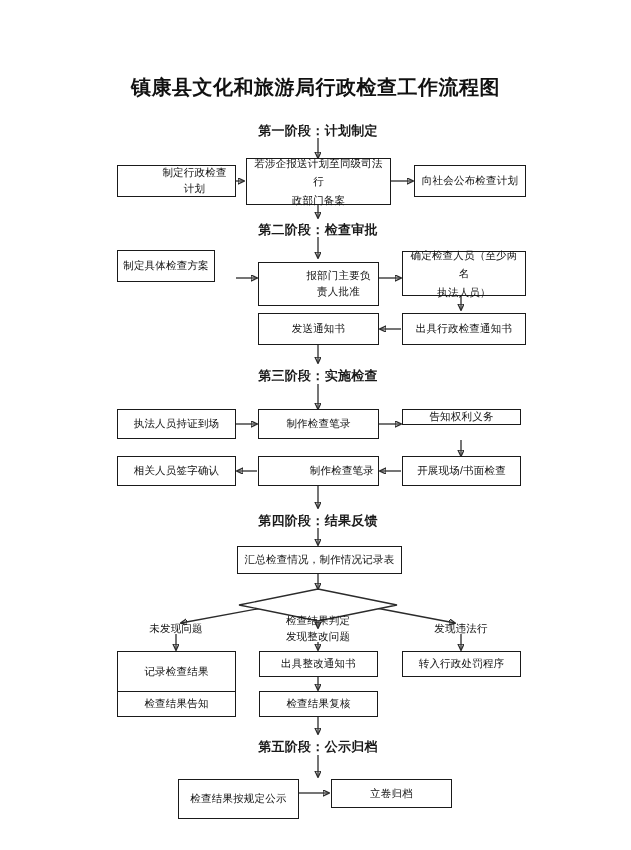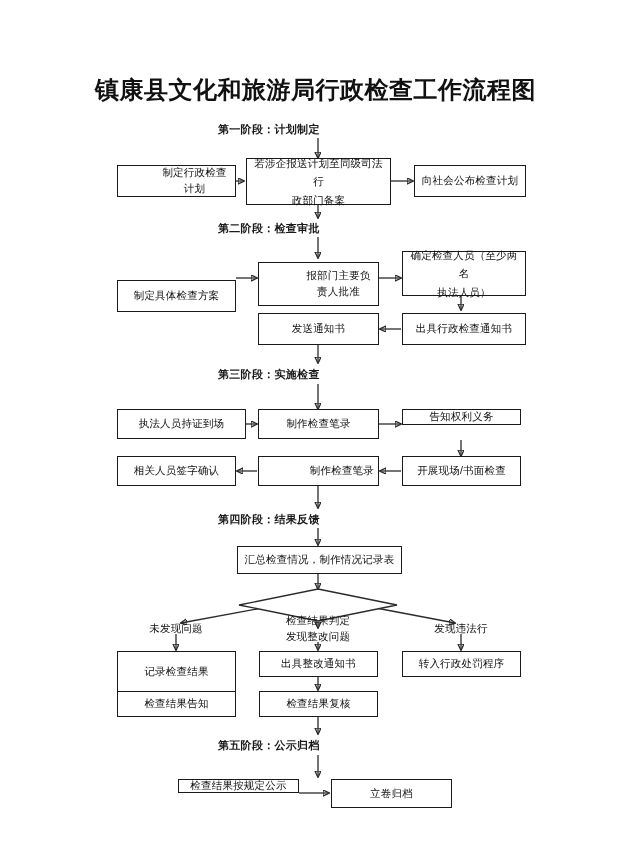--- a/index.html
+++ b/index.html
@@ -22,29 +22,29 @@
   }
   
   .title {
     position: absolute;
     left: 0;
     top: 74px;
     width: 631px;
     text-align: center;
     font-family: "Liberation Serif", "DejaVu Serif", serif;
     font-weight: bold;
-    font-size: 24px;
+    font-size: 20px;
     letter-spacing: 0.5px;
     color: #111111;
   }
   
   .stage-label {
     position: absolute;
-    text-align: left;
-    font-size: 11px;
+    text-align: center;
+    font-size: 13px;
     font-weight: bold;
     color: #1a1a1a;
     white-space: nowrap;
     letter-spacing: 0.3px;
   }
   
   .node {
     position: absolute;
     box-sizing: border-box;
     border: 1.3px solid #1a1a1a;
@@ -189,21 +189,21 @@
     <span>若涉企报送计划至同级司法行</span>
     <span>政部门备案</span>
   </div>
 
   <div class="node" style="left:414px; top:165px; width:112px; height:32px;">
     <span>向社会公布检查计划</span>
   </div>
 
   <div class="stage-label" style="left:218px; top:221px; width:200px;">第二阶段：检查审批</div>
 
-  <div class="node" style="left:117px; top:280px; width:119px; height:32px;">
+  <div class="node" style="left:117px; top:250px; width:98px; height:32px;">
     <span>制定具体检查方案</span>
   </div>
 
   <div class="node" style="left:258px; top:262px; width:121px; height:44px;padding-left:44px;">
     <span>报部门主要负责人批准</span>
   </div>
 
   <div class="node two-line" style="left:402px; top:251px; width:124px; height:45px; flex-direction:column;">
     <span>确定检查人员（至少两名</span>
     <span>执法人员）</span>
@@ -212,21 +212,21 @@
   <div class="node" style="left:402px; top:313px; width:124px; height:32px;">
     <span>出具行政检查通知书</span>
   </div>
 
   <div class="node" style="left:258px; top:313px; width:121px; height:32px;">
     <span>发送通知书</span>
   </div>
 
   <div class="stage-label" style="left:218px; top:367px; width:200px;">第三阶段：实施检查</div>
 
-  <div class="node" style="left:117px; top:409px; width:129px; height:30px;">
+  <div class="node" style="left:117px; top:409px; width:119px; height:30px;">
     <span>执法人员持证到场</span>
   </div>
 
   <div class="node" style="left:258px; top:409px; width:121px; height:30px;">
     <span>制作检查笔录</span>
   </div>
 
   <div class="node" style="left:402px; top:409px; width:119px; height:16px;">
     <span>告知权利义务</span>
   </div>
@@ -275,21 +275,21 @@
   <div class="node" style="left:117px; top:691px; width:119px; height:26px;">
     <span>检查结果告知</span>
   </div>
 
   <div class="node" style="left:259px; top:691px; width:119px; height:26px;">
     <span>检查结果复核</span>
   </div>
 
   <div class="stage-label" style="left:218px; top:738px; width:200px;">第五阶段：公示归档</div>
 
-  <div class="node" style="left:178px; top:779px; width:121px; height:14px;">
+  <div class="node" style="left:178px; top:779px; width:121px; height:40px;">
     <span>检查结果按规定公示</span>
   </div>
 
   <div class="node" style="left:331px; top:779px; width:121px; height:29px;">
     <span>立卷归档</span>
   </div>
 
 </div>
 
 </body></html>

